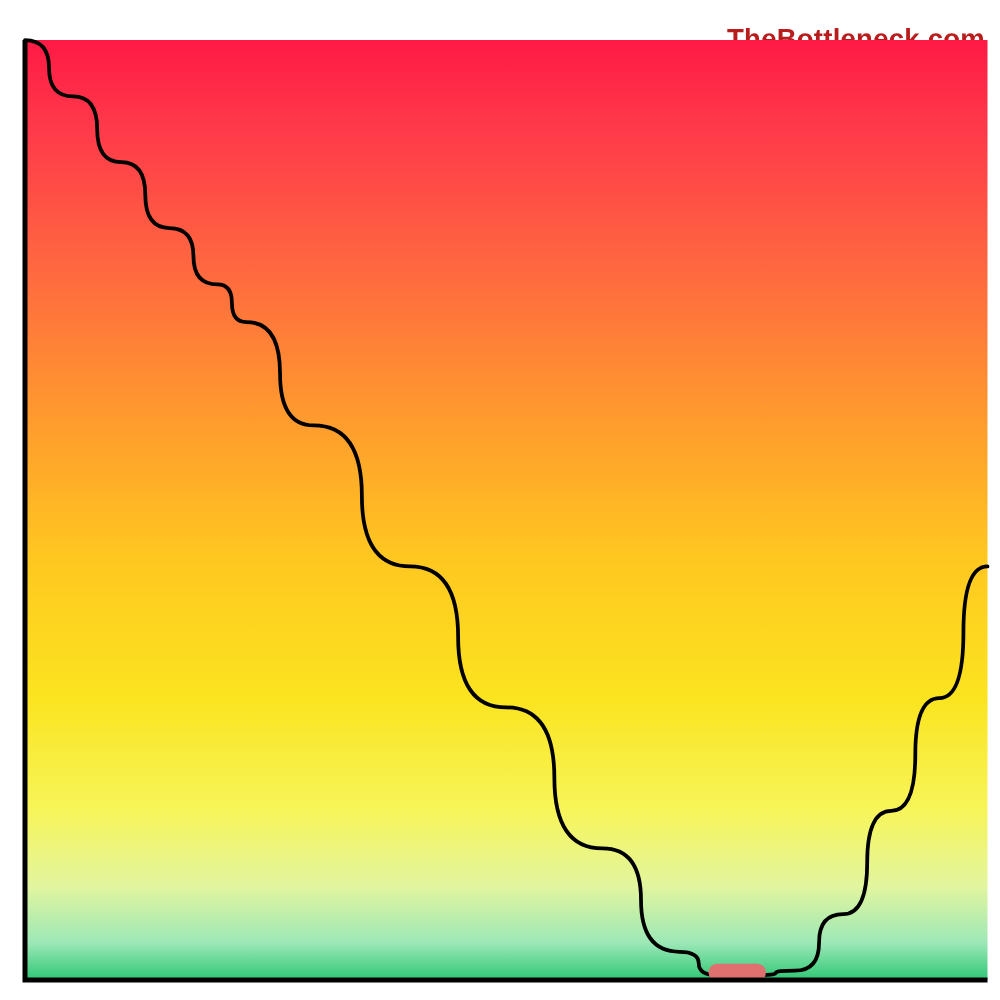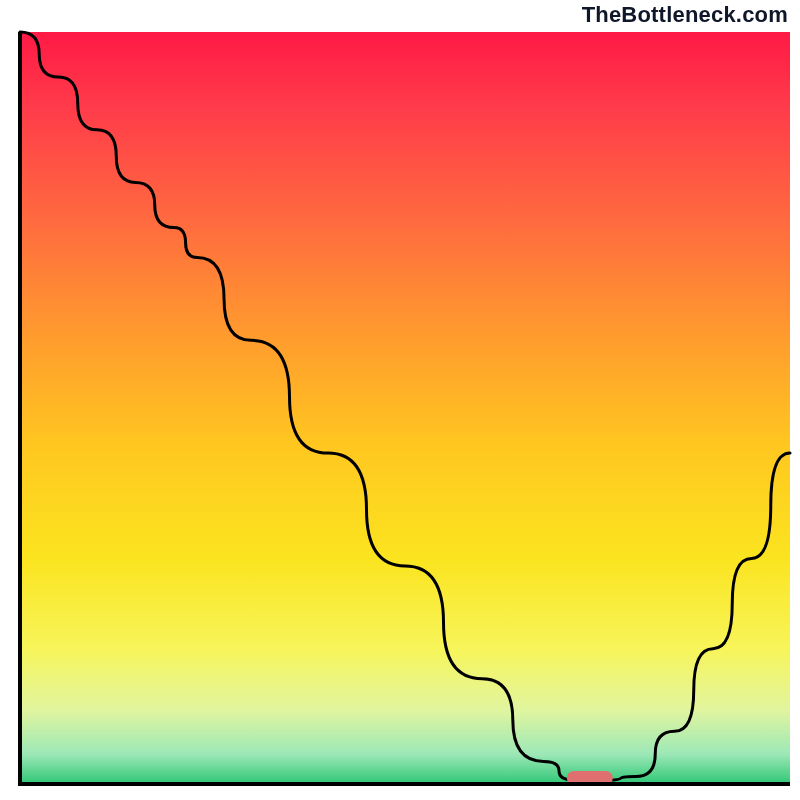--- a/index.html
+++ b/index.html
@@ -11,25 +11,25 @@
     overflow: hidden;
     font-family: Arial, Helvetica, sans-serif;
   }
   .wrap {
     position: relative;
     width: 800px;
     height: 800px;
   }
   .watermark {
     position: absolute;
-    top: 2px;
+    top: 18px;
     right: 12px;
     font-size: 22px;
     font-weight: 600;
-    color: #0f172a;
+    color: #b91c1c;
     letter-spacing: 0.2px;
   }
   .chart {
     position: absolute;
     left: 8px;
     top: 28px;
     width: 786px;
     height: 768px;
   }
   svg { display: block; }

